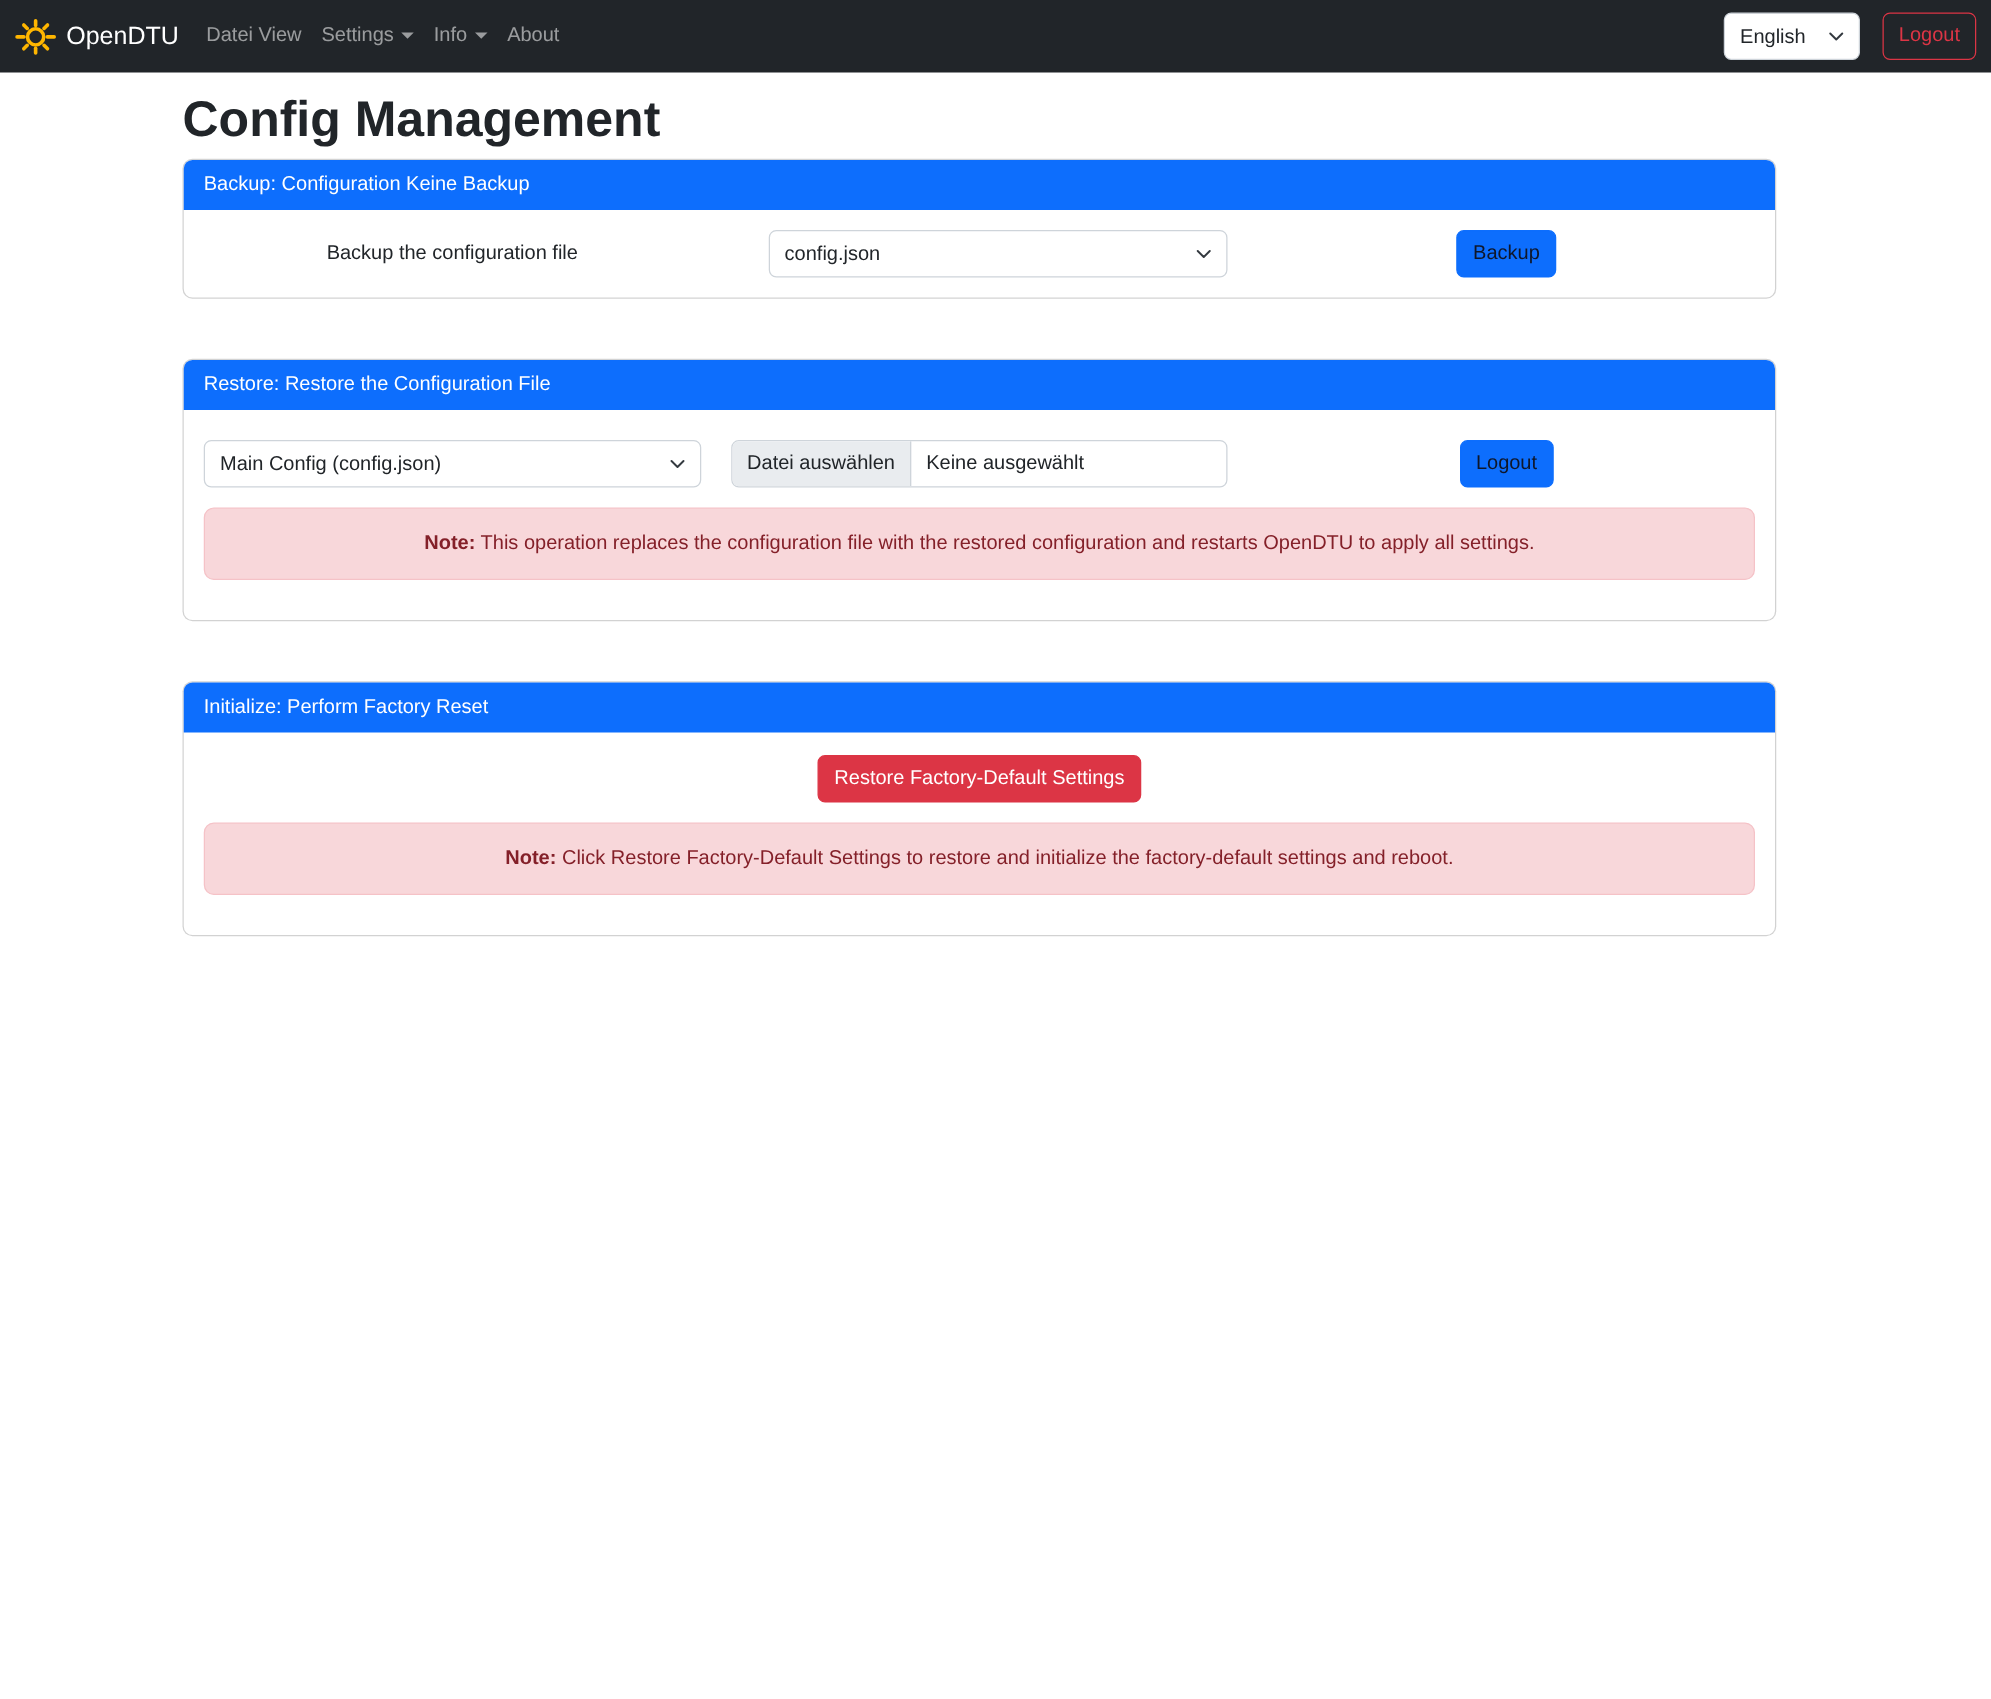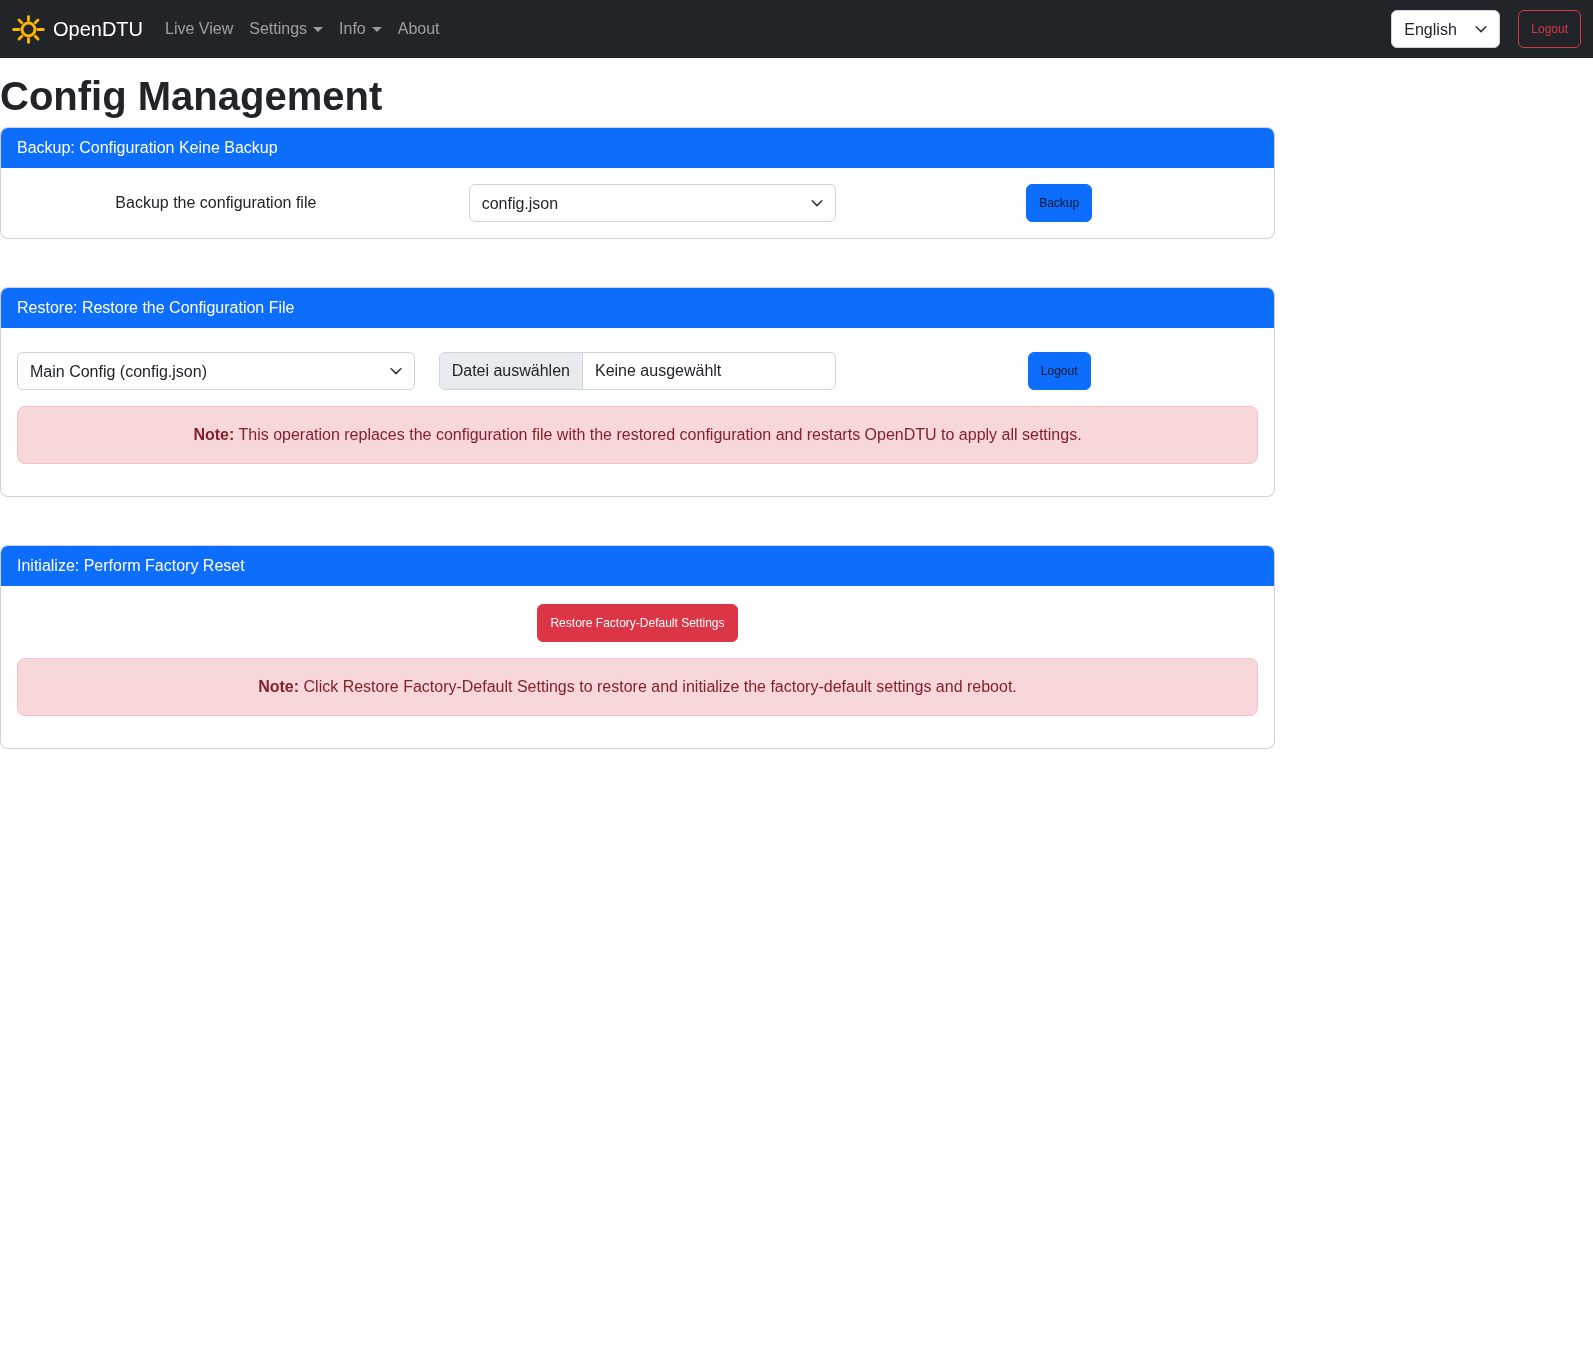--- a/index.html
+++ b/index.html
@@ -76,21 +76,21 @@
     font-size: 16px;
     color: #212529;
     height: 38px;
     padding: 6px 36px 6px 12px;
     font-family: inherit;
     cursor: pointer;
   }
   .lang-select { width: 109px; }
   .btn {
     font-family: inherit;
-    font-size: 12px;
+    font-size: 16px;
     border-radius: 6px;
     padding: 6px 12px;
     height: 38px;
     cursor: pointer;
     line-height: 24px;
     white-space: nowrap;
   }
   .btn-outline-danger {
     background: transparent;
     color: #dc3545;
@@ -101,21 +101,21 @@
     color: #0f172a;
     border: 1px solid #0d6efd;
   }
   .btn-danger {
     background: #dc3545;
     color: #ffffff;
     border: 1px solid #dc3545;
   }
 
   
-  .container { width: 1275px; }
+  .container { width: 1275px; margin-left: 146px; }
   h1.page-title {
     font-size: 40px;
     font-weight: 700;
     margin: 16px 0 8px 0;
     color: #212529;
     letter-spacing: 0;
   }
   .card {
     border: 1px solid rgba(0,0,0,0.175);
     border-radius: 8px;
@@ -206,21 +206,21 @@
         <line x1="5.1" y1="5.1" x2="7.1" y2="7.1"></line>
         <line x1="16.9" y1="16.9" x2="18.9" y2="18.9"></line>
         <line x1="5.1" y1="18.9" x2="7.1" y2="16.9"></line>
       </svg>
     </span>
     <span>OpenDTU</span>
   </a>
 
   <div class="nav-links">
     <a class="nav-link">
-      <span>Live View</span>
+      <span>Datei View</span>
     </a>
     <a class="nav-link">
       <span>Settings</span><span class="caret"></span>
     </a>
     <a class="nav-link">
       <span>Info</span><span class="caret"></span>
     </a>
     <a class="nav-link">
       <span>About</span>
     </a>

